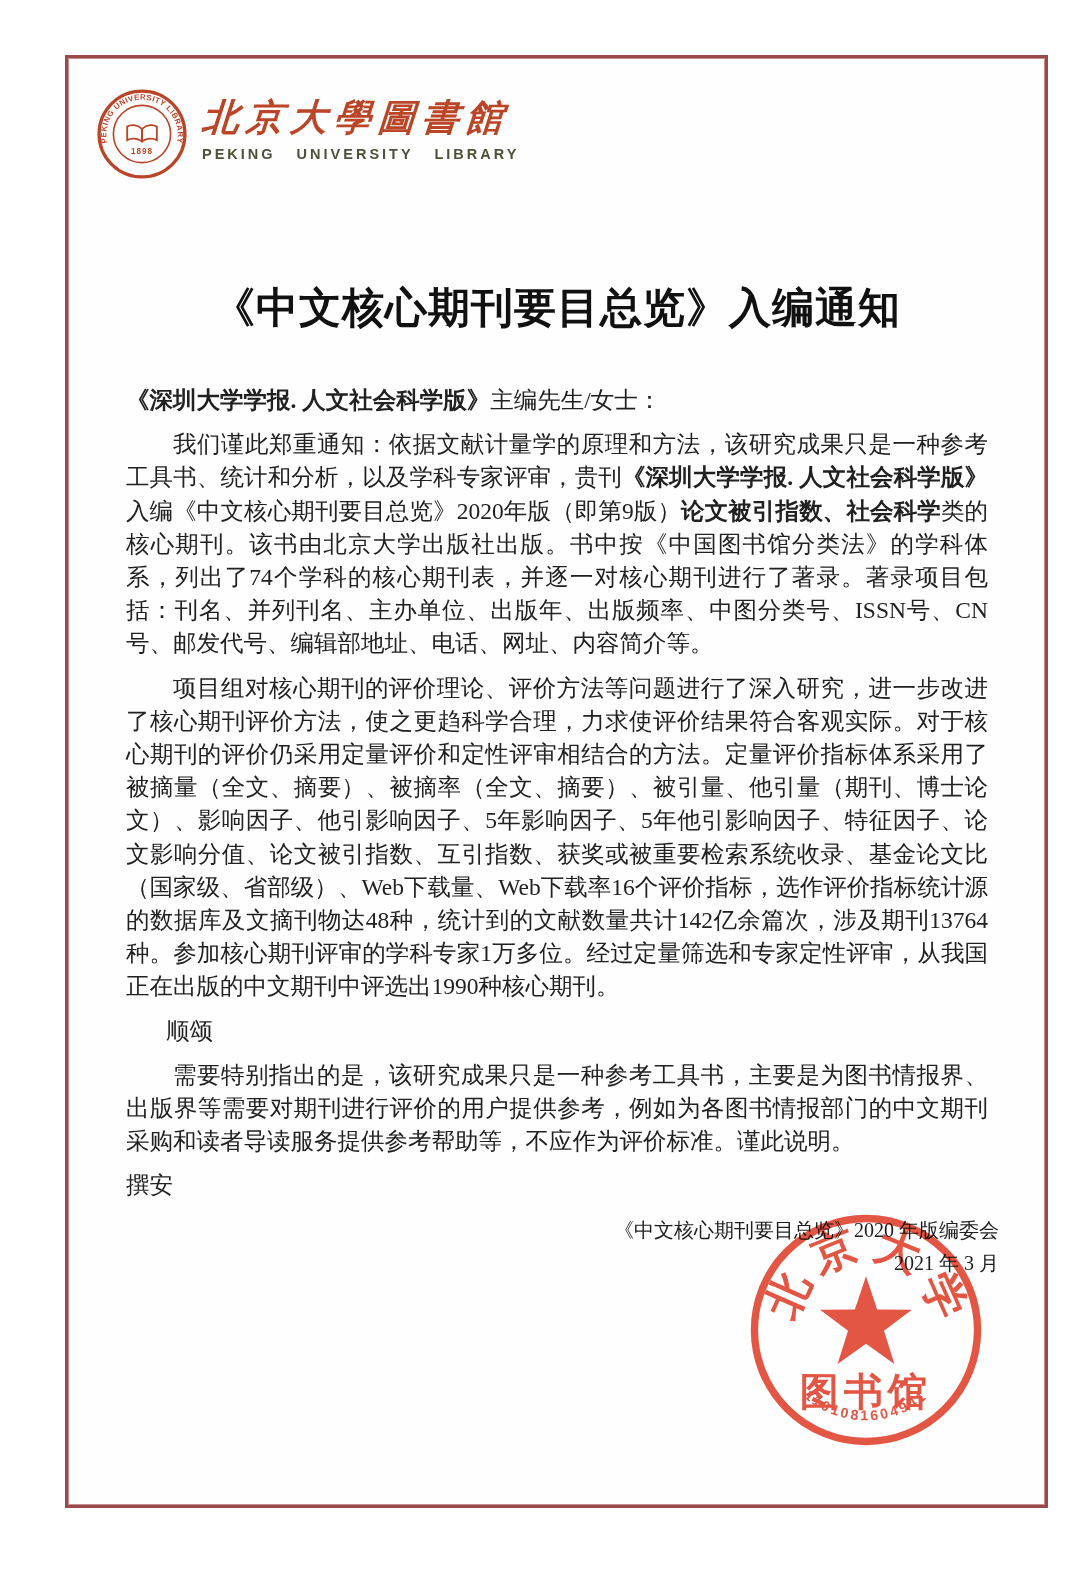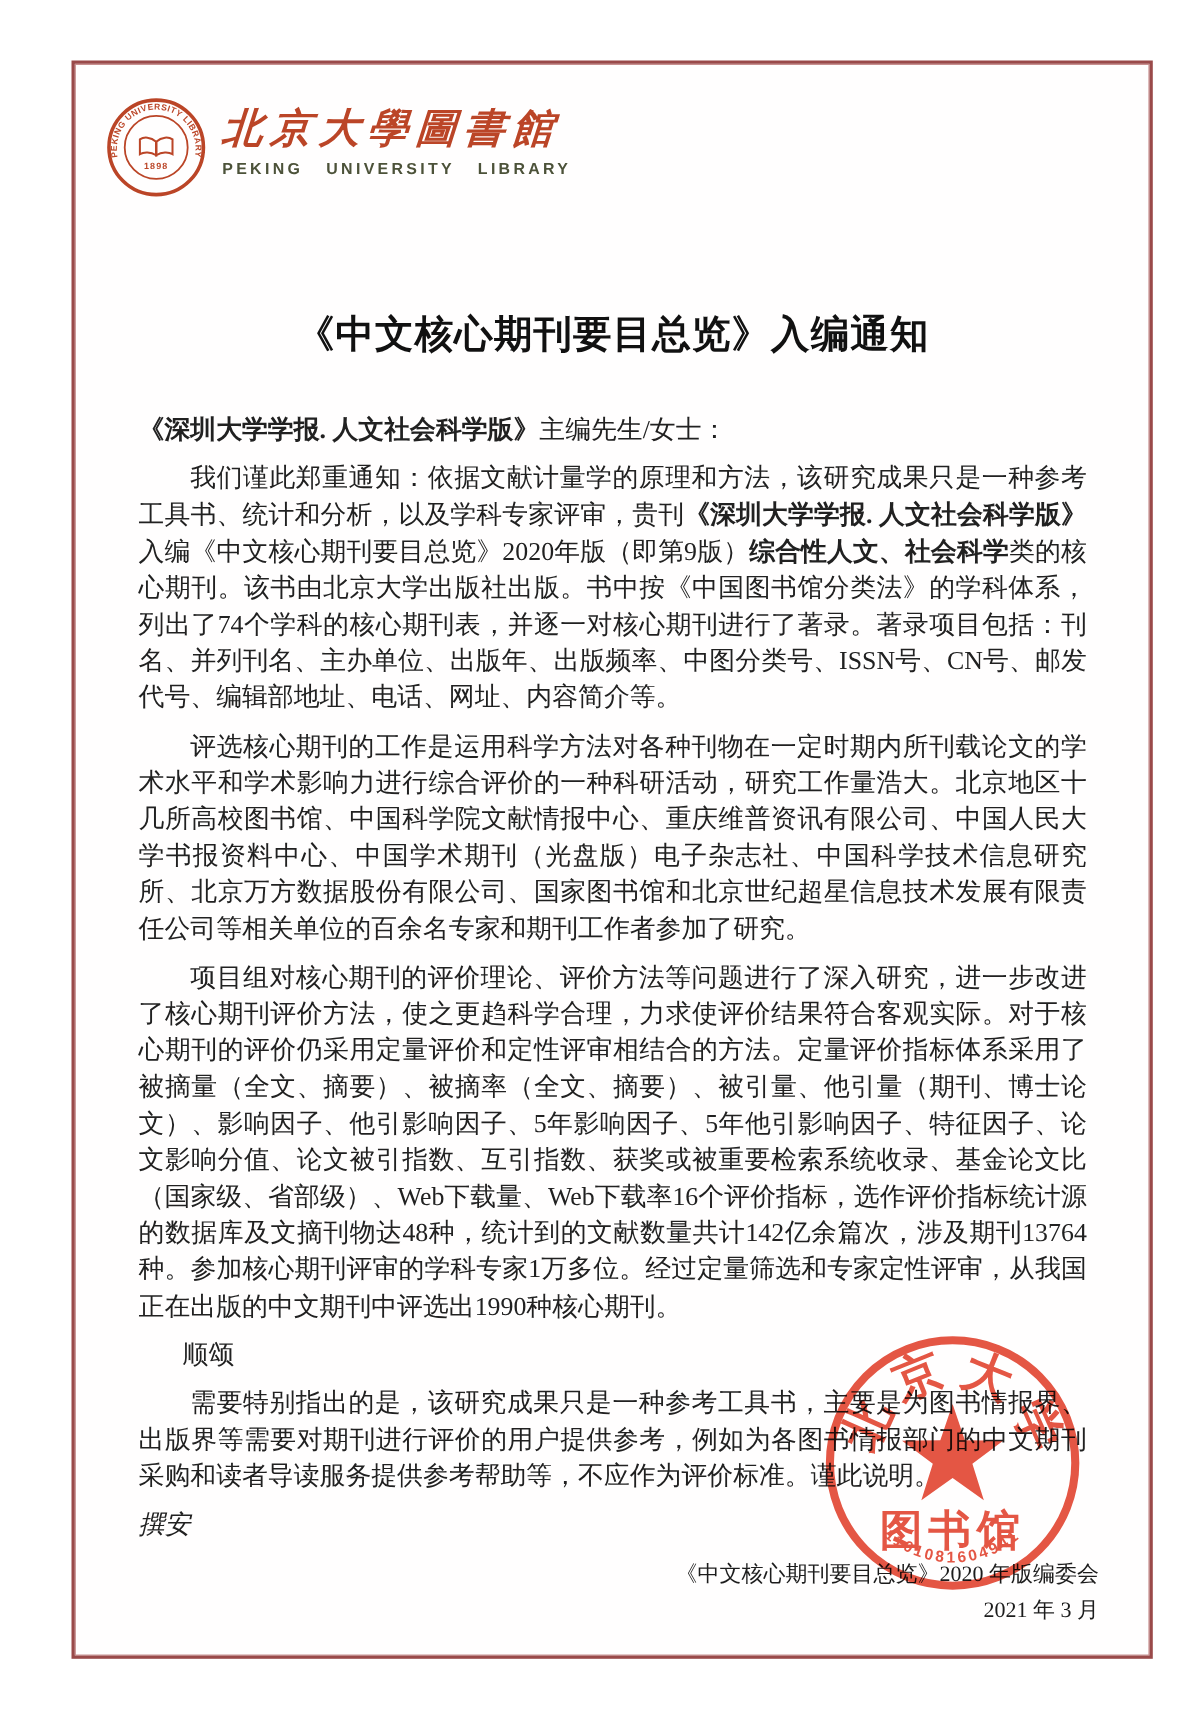--- a/index.html
+++ b/index.html
@@ -43,38 +43,38 @@
     white-space:nowrap;
   }
   
   .content{
     position:absolute;left:0;top:0;width:100%;
     padding:222px 46px 0 47px;
     box-sizing:border-box;
   }
   .title{
     text-align:center;
-    font-size:35px;
+    font-size:42px;
     letter-spacing:1px;
     font-weight:600;
     color:#111;
     margin:0 0 48px 0;
     white-space:nowrap;
   }
   .para{
     font-size:23.5px;
     line-height:33.2px;
     text-align:justify;
     margin:11px;
     color:#212121;
   }
   .indent{text-indent:2em;}
   .b{font-weight:700;}
   .closing1{margin-top:11px;padding-left:40px;}
-  .closing2{padding-left:0;font-style:italic;}
+  .closing2{padding-left:0;}
   .sig{
     text-align:right;
     margin:0;
     font-size:20px;
     line-height:33.2px;
     position:relative;z-index:1;
   }
   
   .stamp{
     position:absolute;left:677px;top:1148px;
@@ -111,23 +111,22 @@
       <div class="brand-cn">北京大學圖書館</div>
       <div class="brand-en">PEKING  UNIVERSITY  LIBRARY</div>
     </div>
   </div>
 
   <div class="content">
     <h1 class="title">《中文核心期刊要目总览》入编通知</h1>
 
     <p class="para"><span class="b">《深圳大学学报. 人文社会科学版》</span><span>主编先生/女士：</span></p>
 
-    <p class="para indent"><span>我们谨此郑重通知：依据文献计量学的原理和方法，该研究成果只是一种参考工具书、统计和分析，以及学科专家评审，贵刊</span><span class="b">《深圳大学学报. 人文社会科学版》</span><span>入编《中文核心期刊要目总览》2020年版（即第9版）</span><span class="b">综合性人文、社会科学</span><span>类的核心期刊。该书由北京大学出版社出版。书中按《中国图书馆分类法》的学科体系，列出了74个学科的核心期刊表，并逐一对核心期刊进行了著录。著录项目包括：刊名、并列刊名、主办单位、出版年、出版频率、中图分类号、ISSN号、CN号、邮发代号、编辑部地址、电话、网址、内容简介等。</span></p>
+    <p class="para indent"><span>我们谨此郑重通知：依据文献计量学的原理和方法，该研究成果只是一种参考工具书、统计和分析，以及学科专家评审，贵刊</span><span class="b">《深圳大学学报. 人文社会科学版》</span><span>入编《中文核心期刊要目总览》2020年版（即第9版）</span><span class="b">论文被引指数、社会科学</span><span>类的核心期刊。该书由北京大学出版社出版。书中按《中国图书馆分类法》的学科体系，列出了74个学科的核心期刊表，并逐一对核心期刊进行了著录。著录项目包括：刊名、并列刊名、主办单位、出版年、出版频率、中图分类号、ISSN号、CN号、邮发代号、编辑部地址、电话、网址、内容简介等。</span></p>
 
-    <p class="para indent">评选核心期刊的工作是运用科学方法对各种刊物在一定时期内所刊载论文的学术水平和学术影响力进行综合评价的一种科研活动，研究工作量浩大。北京地区十几所高校图书馆、中国科学院文献情报中心、重庆维普资讯有限公司、中国人民大学书报资料中心、中国学术期刊（光盘版）电子杂志社、中国科学技术信息研究所、北京万方数据股份有限公司、国家图书馆和北京世纪超星信息技术发展有限责任公司等相关单位的百余名专家和期刊工作者参加了研究。</p>
 
     <p class="para indent">项目组对核心期刊的评价理论、评价方法等问题进行了深入研究，进一步改进了核心期刊评价方法，使之更趋科学合理，力求使评价结果符合客观实际。对于核心期刊的评价仍采用定量评价和定性评审相结合的方法。定量评价指标体系采用了被摘量（全文、摘要）、被摘率（全文、摘要）、被引量、他引量（期刊、博士论文）、影响因子、他引影响因子、5年影响因子、5年他引影响因子、特征因子、论文影响分值、论文被引指数、互引指数、获奖或被重要检索系统收录、基金论文比（国家级、省部级）、Web下载量、Web下载率16个评价指标，选作评价指标统计源的数据库及文摘刊物达48种，统计到的文献数量共计142亿余篇次，涉及期刊13764种。参加核心期刊评审的学科专家1万多位。经过定量筛选和专家定性评审，从我国正在出版的中文期刊中评选出1990种核心期刊。</p>
 
     <p class="para closing1">顺颂</p>
 
     <p class="para indent">需要特别指出的是，该研究成果只是一种参考工具书，主要是为图书情报界、出版界等需要对期刊进行评价的用户提供参考，例如为各图书情报部门的中文期刊采购和读者导读服务提供参考帮助等，不应作为评价标准。谨此说明。</p>
     <p class="para closing2">撰安</p>
 
     <p class="sig">《中文核心期刊要目总览》2020 年版编委会</p>
     <p class="sig">2021 年 3 月</p>

